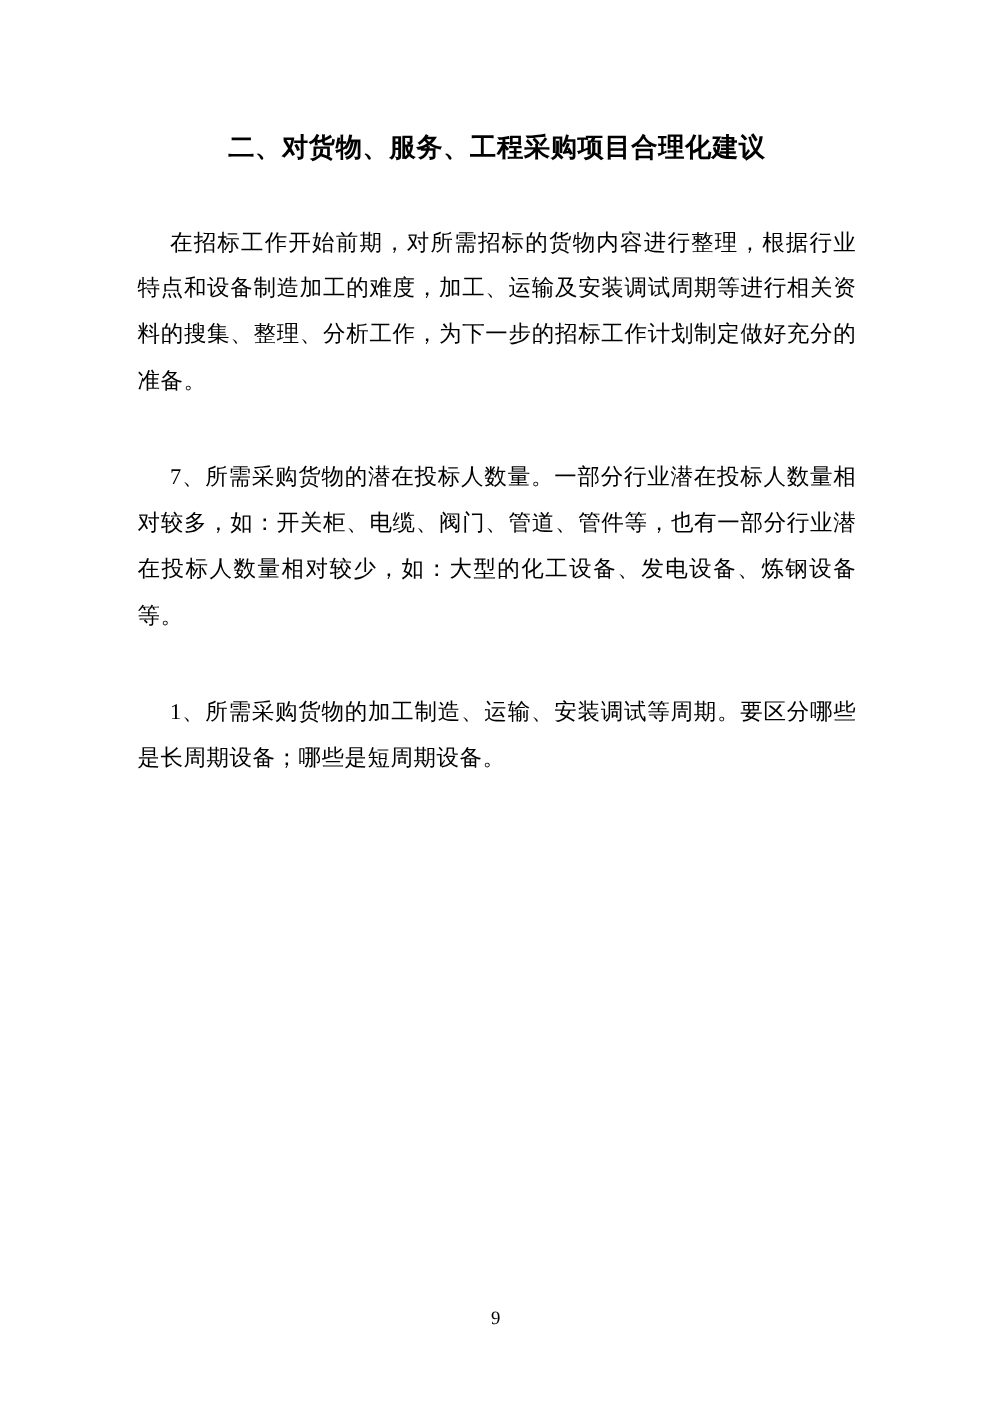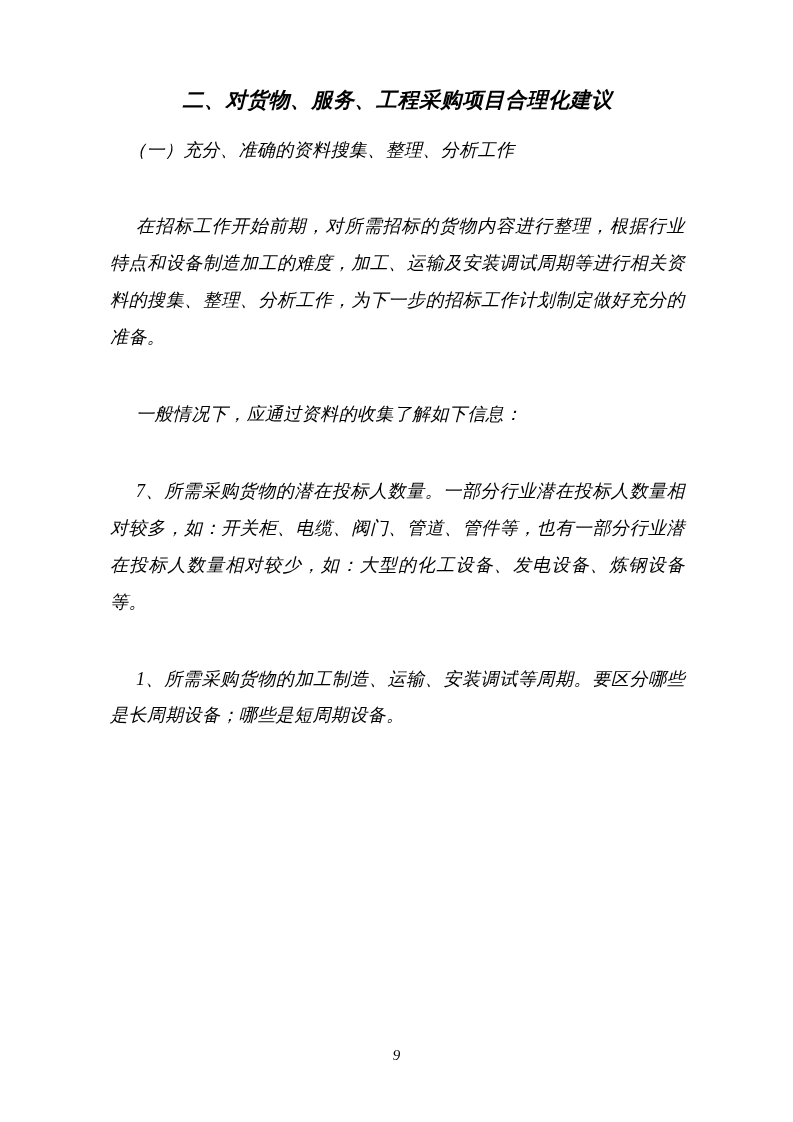--- a/index.html
+++ b/index.html
@@ -12,23 +12,22 @@
     height: 1122px;
     font-family: "Liberation Serif", "DejaVu Serif", serif;
     color: #000000;
     position: relative;
     overflow: hidden;
   }
   .page {
     width: 793px;
     height: 1122px;
     box-sizing: border-box;
-    padding: 56px 108px 40px 110px;
+    padding: 74px 108px 40px 110px;
     position: relative;
-    font-style: italic;
   }
   .doc-title {
     font-size: 21px;
     font-weight: bold;
     text-align: center;
     letter-spacing: 0.5px;
     margin: 28px 0 0 0;
     line-height: 1.6;
   }
   .section-heading {
@@ -64,25 +63,23 @@
   }
 </style>
 </head>
 <body>
 
 <div class="page">
 
   <h1 class="doc-title">二、对货物、服务、工程采购项目合理化建议</h1>
 
 
-  <p class="para indent1">（一）充分、准确的资料搜集、整理、分析工作</p>
 
   <p class="para indent2">在招标工作开始前期，对所需招标的货物内容进行整理，根据行业特点和设备制造加工的难度，加工、运输及安装调试周期等进行相关资料的搜集、整理、分析工作，为下一步的招标工作计划制定做好充分的准备。</p>
 
-  <p class="para indent2">一般情况下，应通过资料的收集了解如下信息：</p>
 
 
   <p class="para indent2">7、所需采购货物的潜在投标人数量。一部分行业潜在投标人数量相对较多，如：开关柜、电缆、阀门、管道、管件等，也有一部分行业潜在投标人数量相对较少，如：大型的化工设备、发电设备、炼钢设备等。</p>
 
   <p class="para indent2">1、所需采购货物的加工制造、运输、安装调试等周期。要区分哪些是长周期设备；哪些是短周期设备。</p>
 
   <div class="page-number">9</div>
 
 </div>
 

